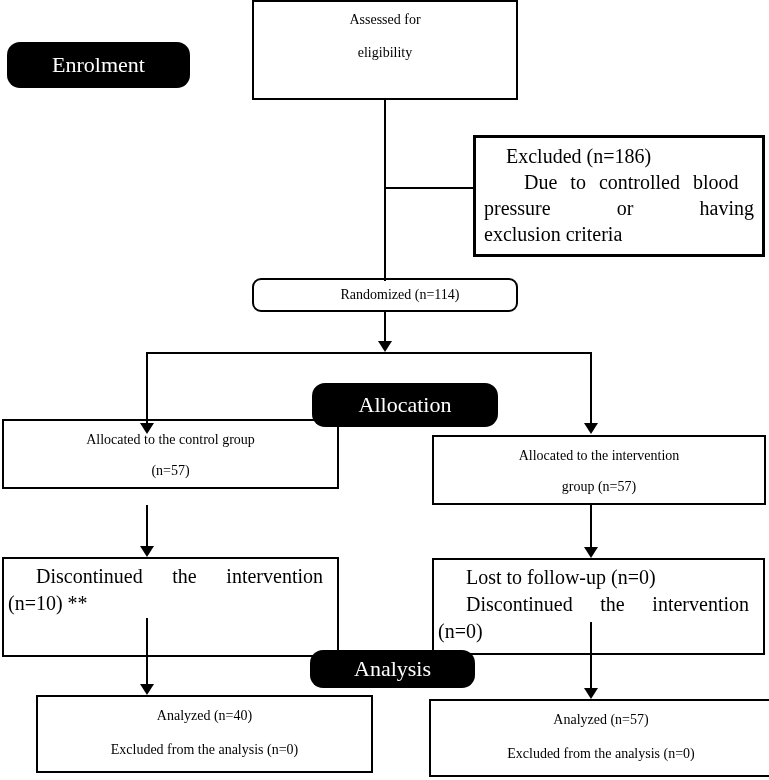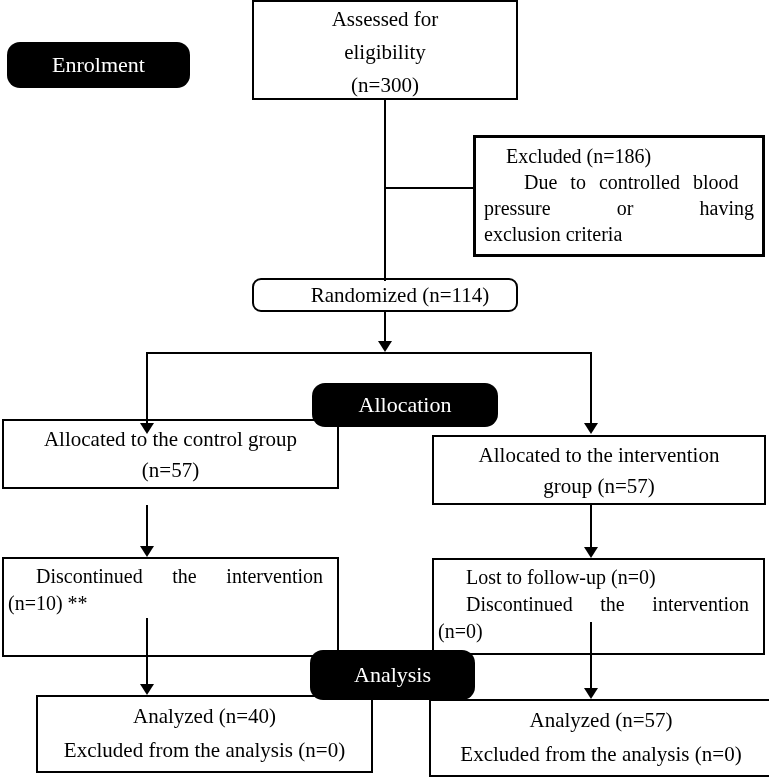--- a/index.html
+++ b/index.html
@@ -10,21 +10,21 @@
     background: #ffffff;
     font-family: "Liberation Serif", "DejaVu Serif", serif;
     color: #000000;
     overflow: hidden;
   }
   .box {
     position: absolute;
     background: #ffffff;
     border: 2px solid #000000;
     box-sizing: border-box;
-    font-size: 21px;
+    font-size: 14px;
     line-height: 1.45;
   }
   .box.thick { border-width: 3px; }
   .center { text-align: center; }
   .pill {
     position: absolute;
     background: #000000;
     color: #ffffff;
     border-radius: 13px;
     box-sizing: border-box;
@@ -63,21 +63,21 @@
   .lost-right { left: 432px; top: 558px; width: 333px; height: 97px; }
   .lost-l1 { padding-left: 28px; }
   .para { margin: 0; text-align: justify; text-indent: 28px; }
   
   .analyzed-left  { left: 2px;   top: 695px; width: 337px; height: 78px; line-height: 34px; padding-top: 2px; margin-left: 34px; }
   .analyzed-right { left: 429px; top: 699px; width: 344px; height: 78px; line-height: 34px; padding-top: 2px; }
   
   .pill-enrolment  { left: 7px;   top: 42px;  width: 183px; height: 46px; }
   .pill-allocation { left: 312px; top: 383px; width: 186px; height: 44px; }
   .pill-followup   { left: 310px; top: 514px; width: 200px; height: 45px; }
-  .pill-analysis   { left: 310px; top: 650px; width: 165px; height: 50px; }
+  .pill-analysis   { left: 310px; top: 650px; width: 165px; height: 38px; }
 </style>
 </head>
 <body>
 
 <div id="stage">
 
   <div class="vline" style="left:384px; top:100px; height:181px;"></div>
   <div class="hline" style="left:385px; top:187px; width:88px;"></div>
 
   <div class="vline" style="left:384px; top:312px; height:30px;"></div>
@@ -95,21 +95,20 @@
   <div class="ah" style="left:584px; top:547px;"></div>
 
   <div class="vline" style="left:146px; top:618px; height:67px;"></div>
   <div class="ah" style="left:140px; top:684px;"></div>
   <div class="vline" style="left:590px; top:622px; height:67px;"></div>
   <div class="ah" style="left:584px; top:688px;"></div>
 
   <div class="box assessed center">
     <div>Assessed for</div>
     <div>eligibility</div>
-    <div>(n=300)</div>
   </div>
 
   <div class="box thick excluded">
     <div class="excl-l1">Excluded (n=186)</div>
     <div class="excl-l2">Due to controlled blood</div>
     <div class="excl-l3">
       <span>pressure</span>
       <span>or</span>
       <span>having</span>
     </div>

